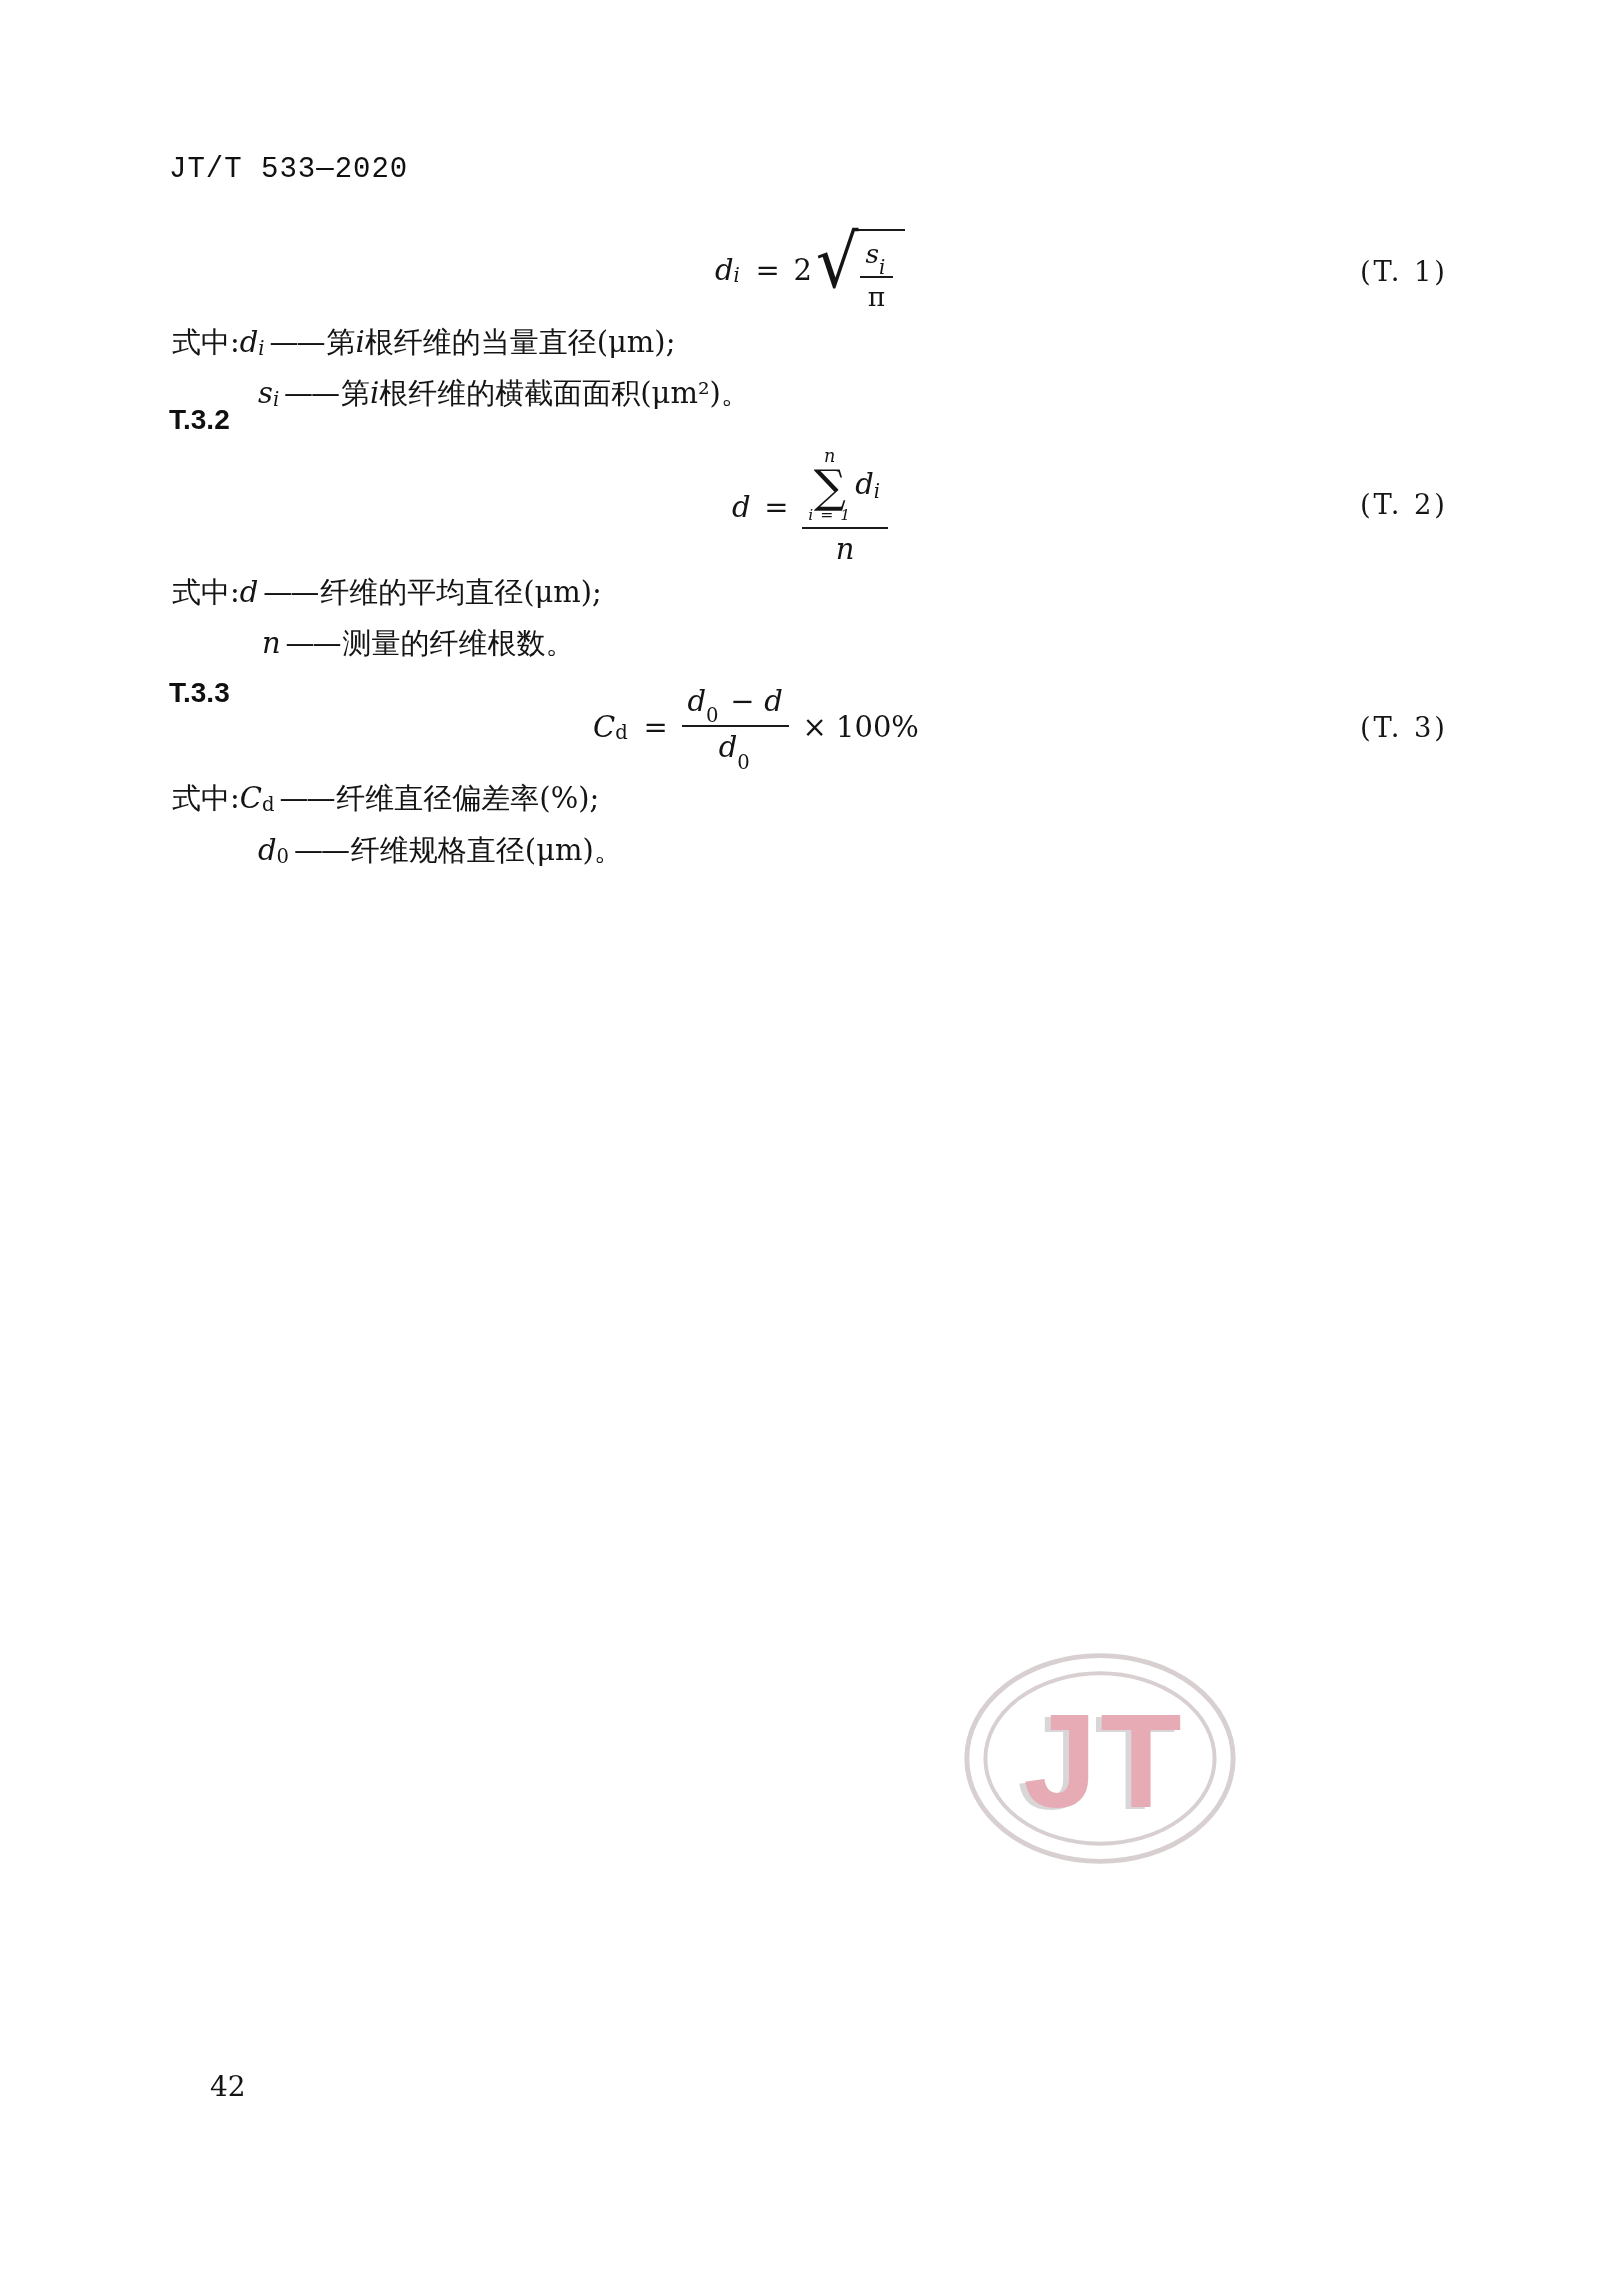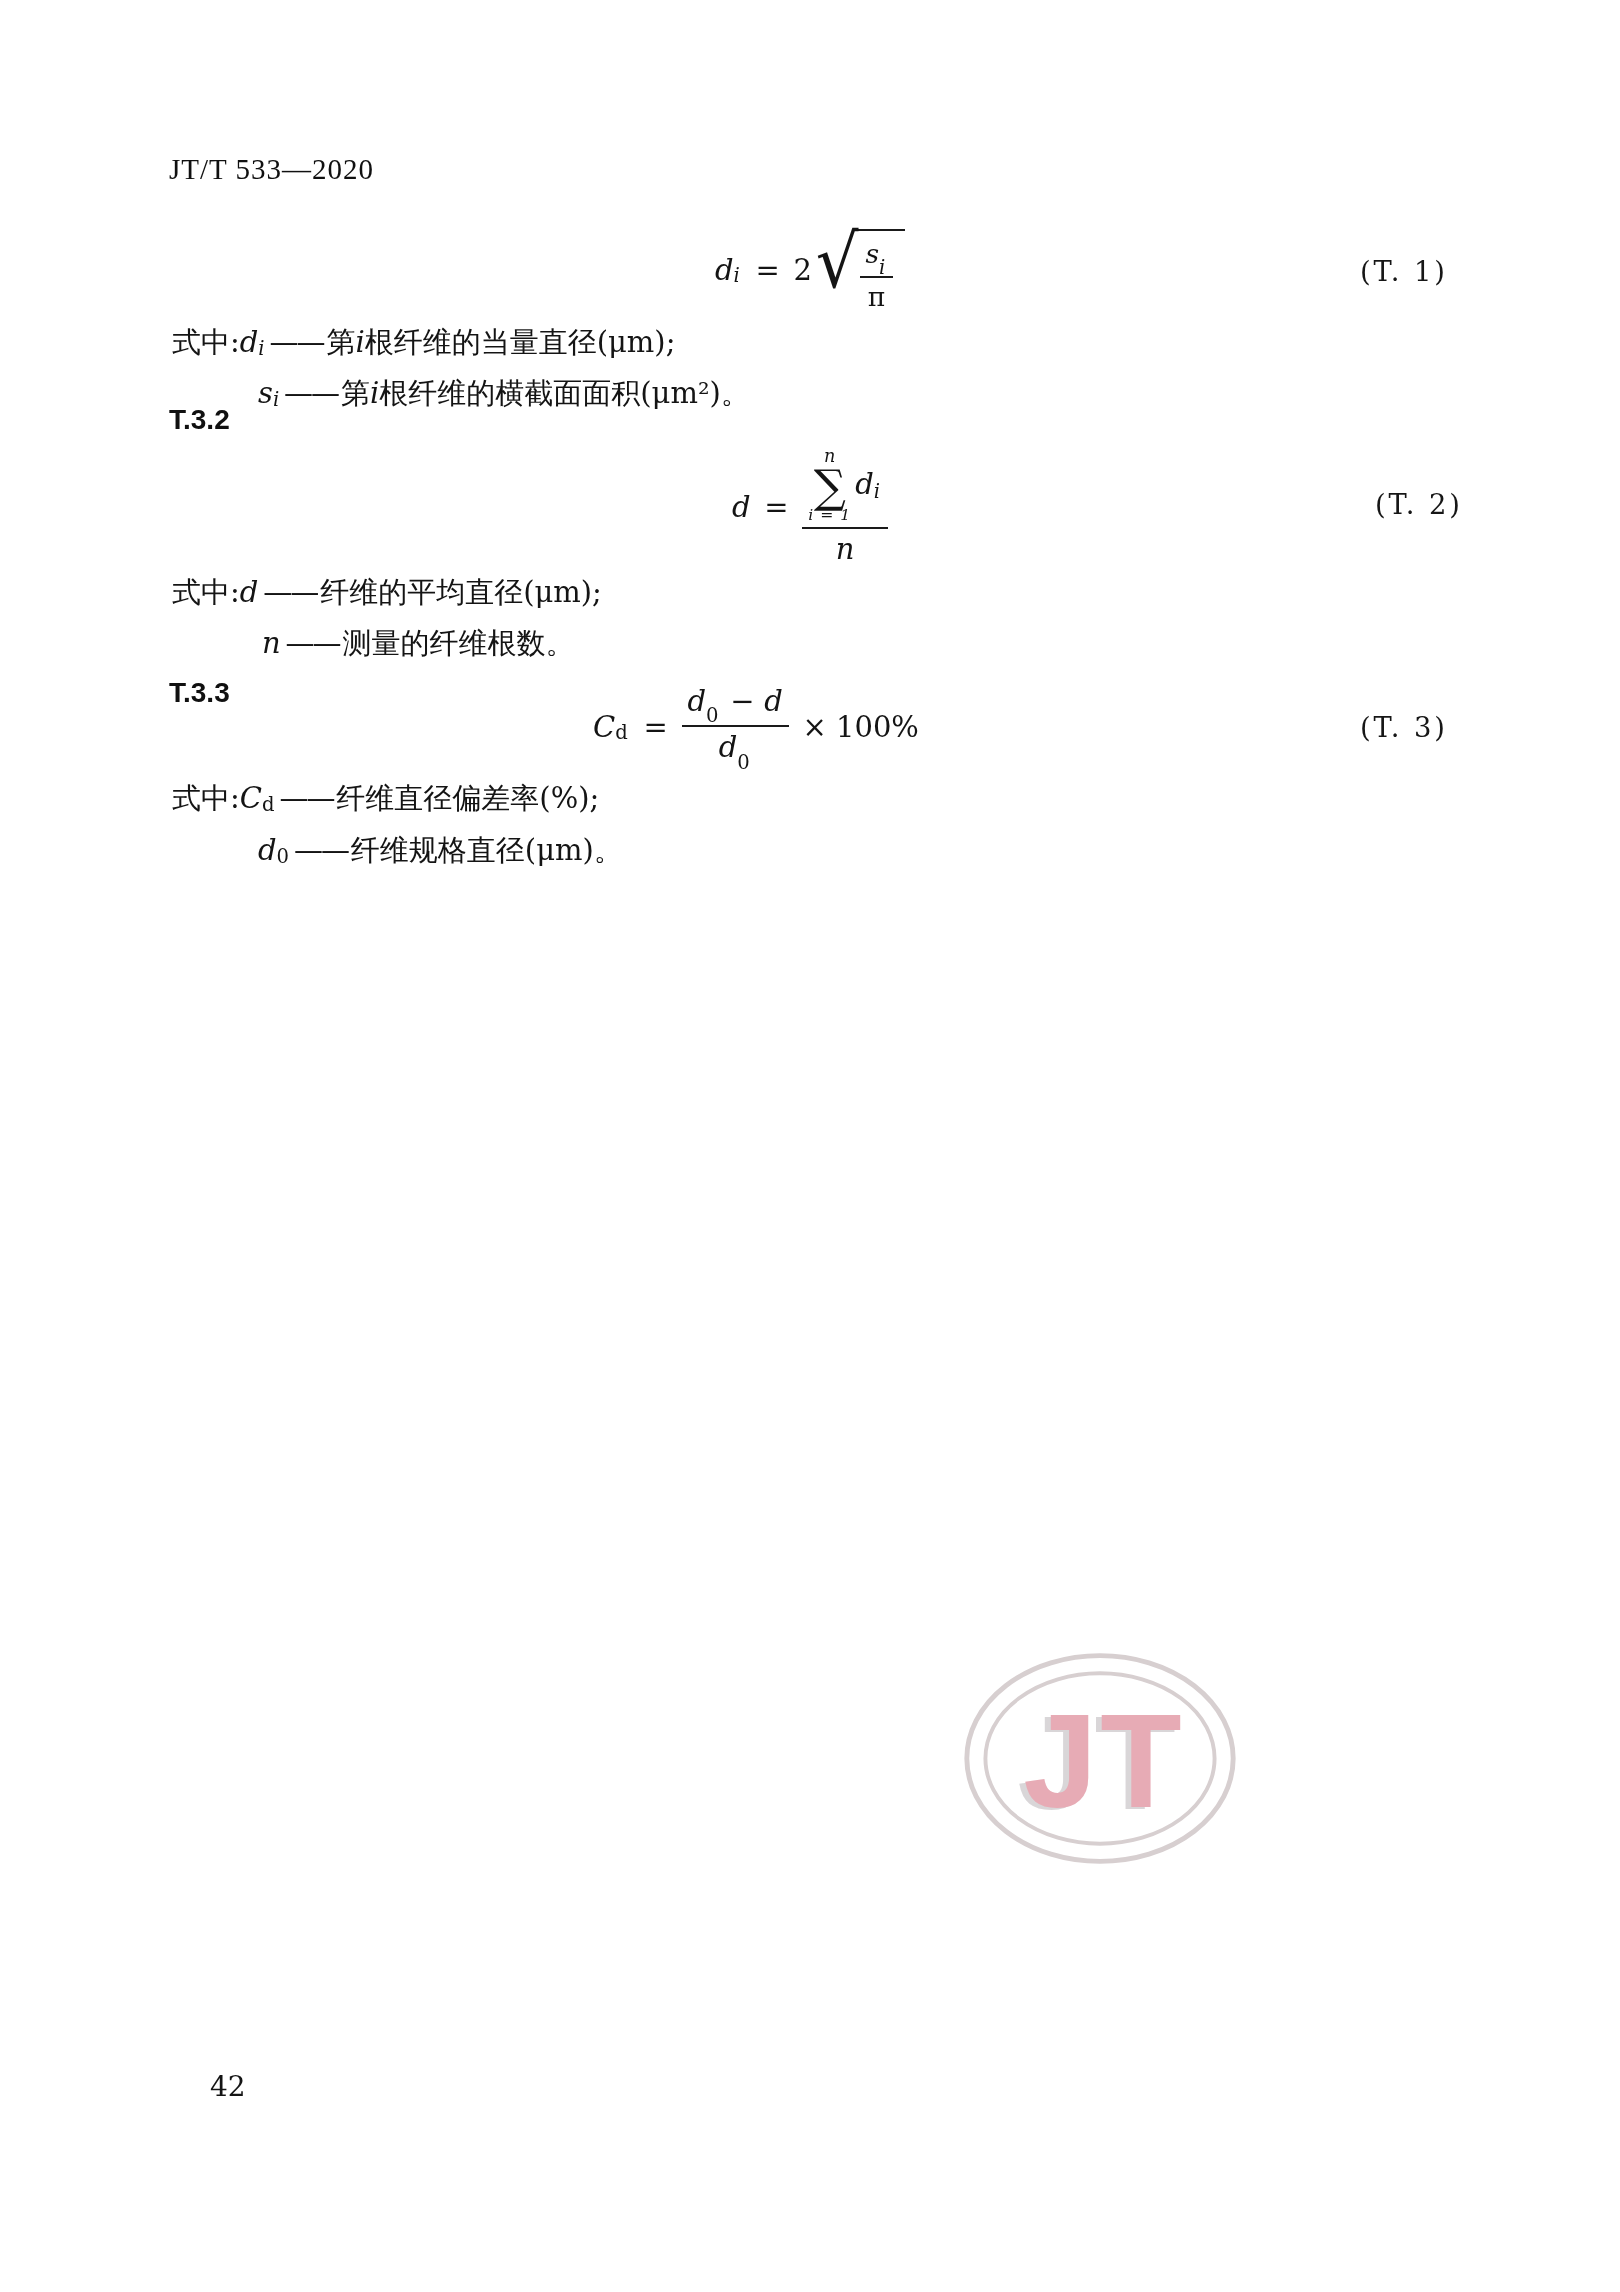--- a/index.html
+++ b/index.html
@@ -9,21 +9,21 @@
     width:1620px; height:2293px;
     background:#ffffff;
     overflow:hidden;
     color:#161616;
     font-family:"DejaVu Serif","Liberation Serif",serif;
   }
 
   
   .doc-header {
     position:absolute; left:169px; top:153px;
-    font-family:Liberation Serif, serif;
+    font-family:Liberation Mono, monospace;
     font-size:29px; letter-spacing:1px; color:#101010;
     white-space:nowrap;
   }
 
   
   .line {
     position:absolute; white-space:nowrap;
     font-size:29px; line-height:39px; color:#141414;
     display:flex; align-items:flex-start;
   }
@@ -159,21 +159,21 @@
             <span class="sum-sym">∑</span>
             <span class="sum-lower">i = 1</span>
           </span>
           <span class="var">d</span>
             <span class="sub it">i</span>
         </span>
         <span class="fden var">n</span>
       </span>
     </div>
   </div>
-  <div class="eq-label" style="top:489px;margin-left:15px;">(T. 2)</div>
+  <div class="eq-label" style="top:489px;">(T. 2)</div>
 
   <div class="line" style="left:172px; top:573px;">
     <span class="rm">式中:</span>
       <span class="var">d</span>
       <span class="sub"></span>
       <span class="dash">——</span>
       <span class="rm">纤维的平均直径(μm);</span>
   </div>
   <div class="line" style="left:262px; top:624px;">
     <span class="rm"></span>

